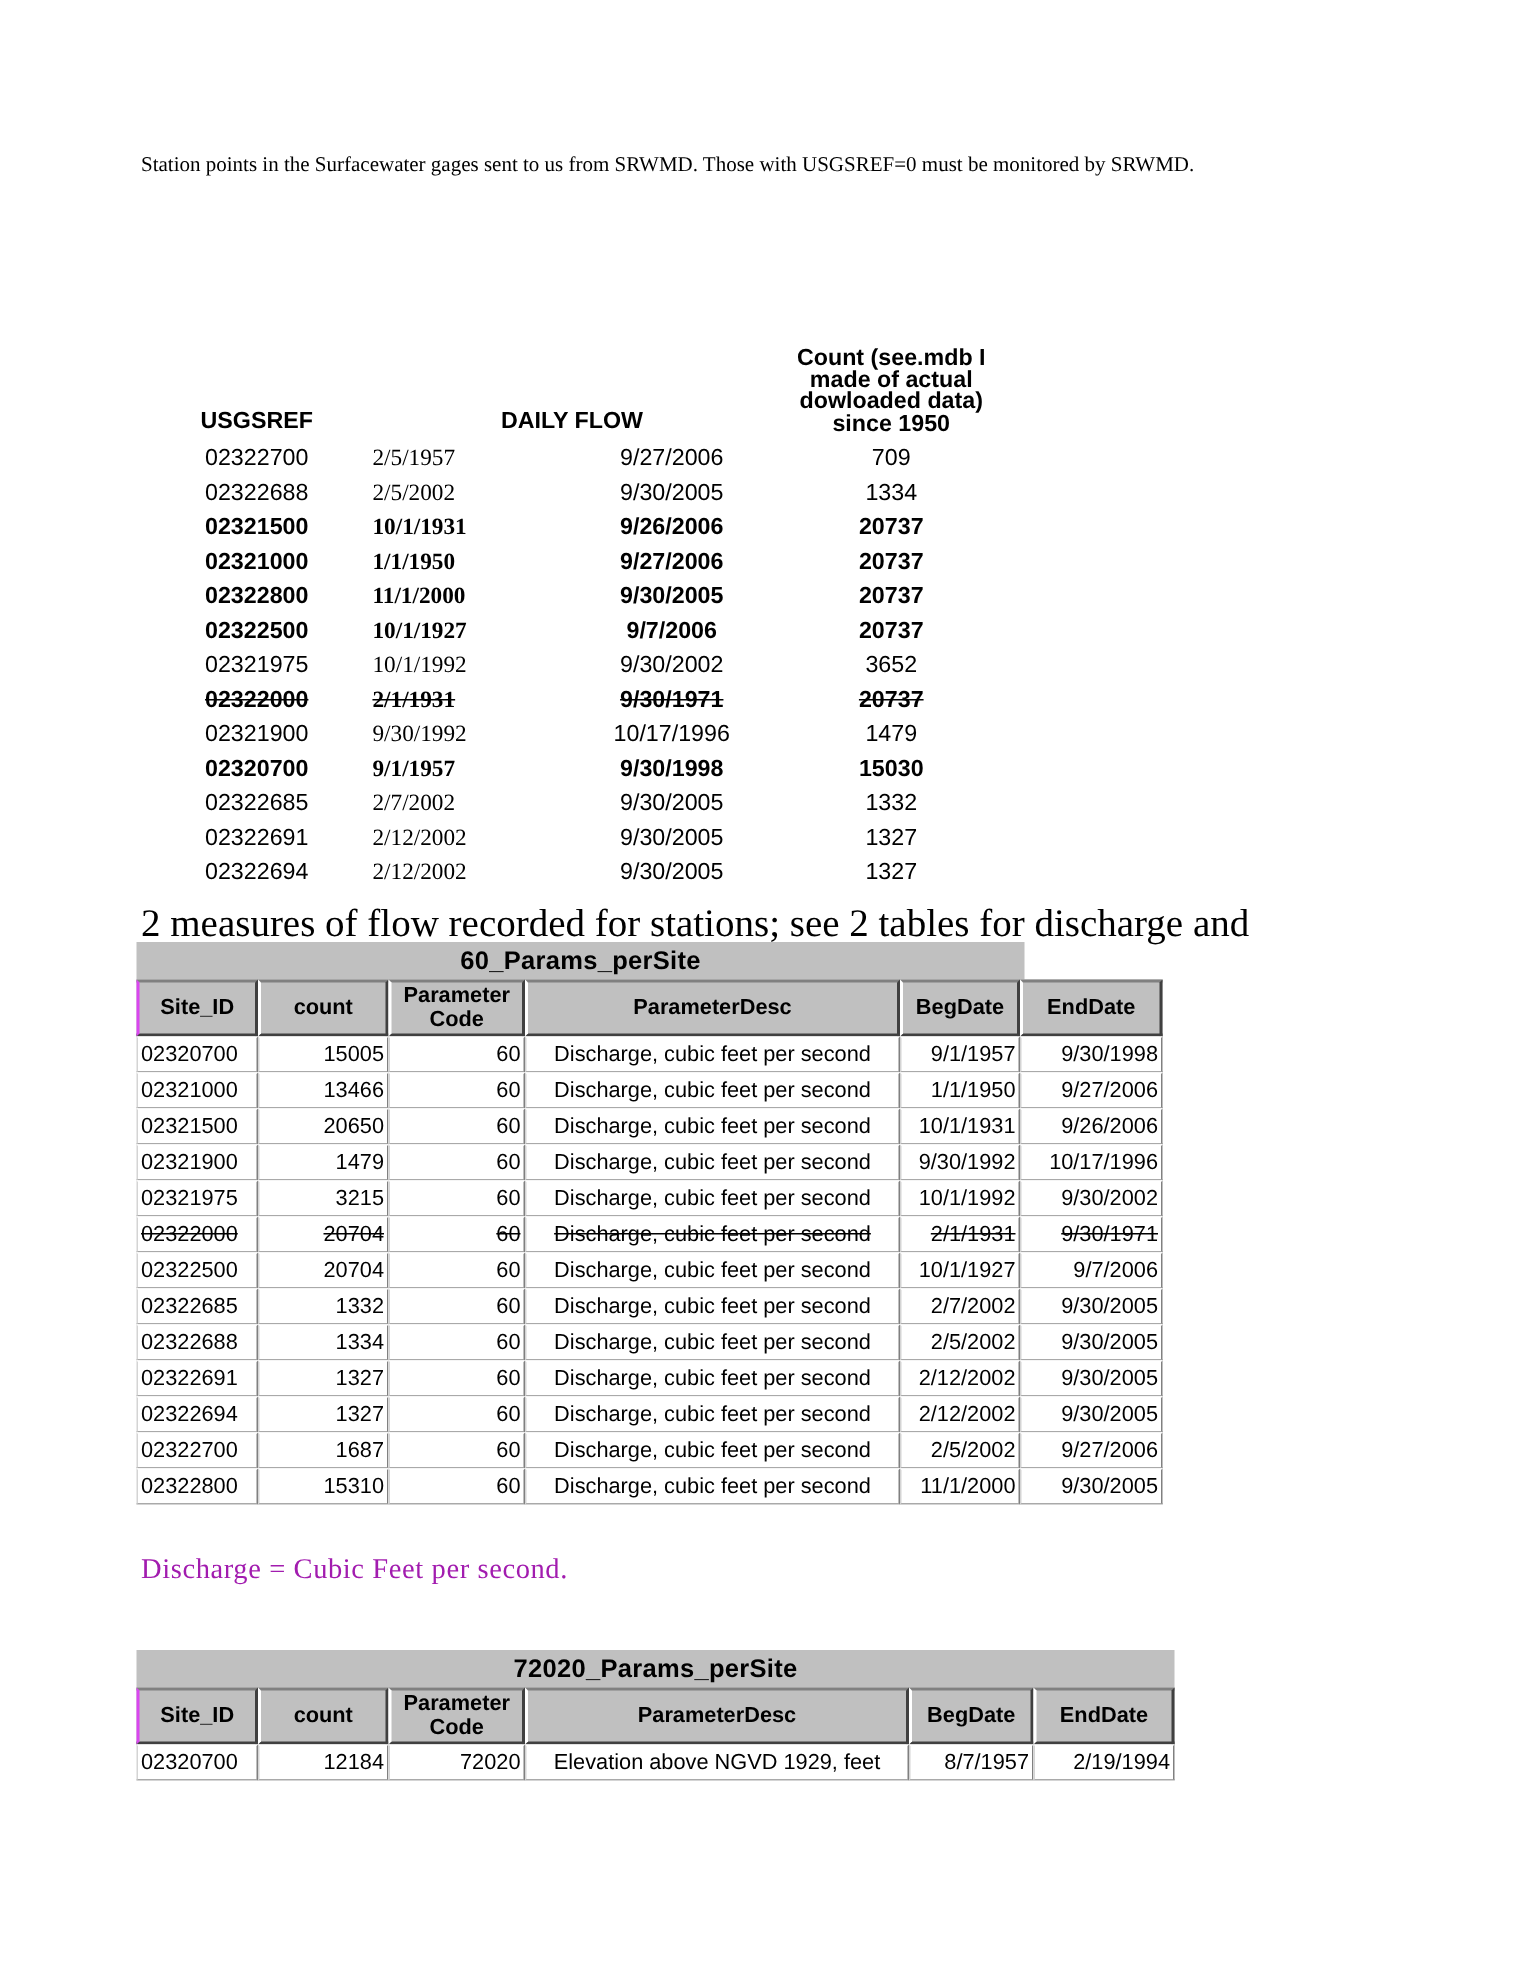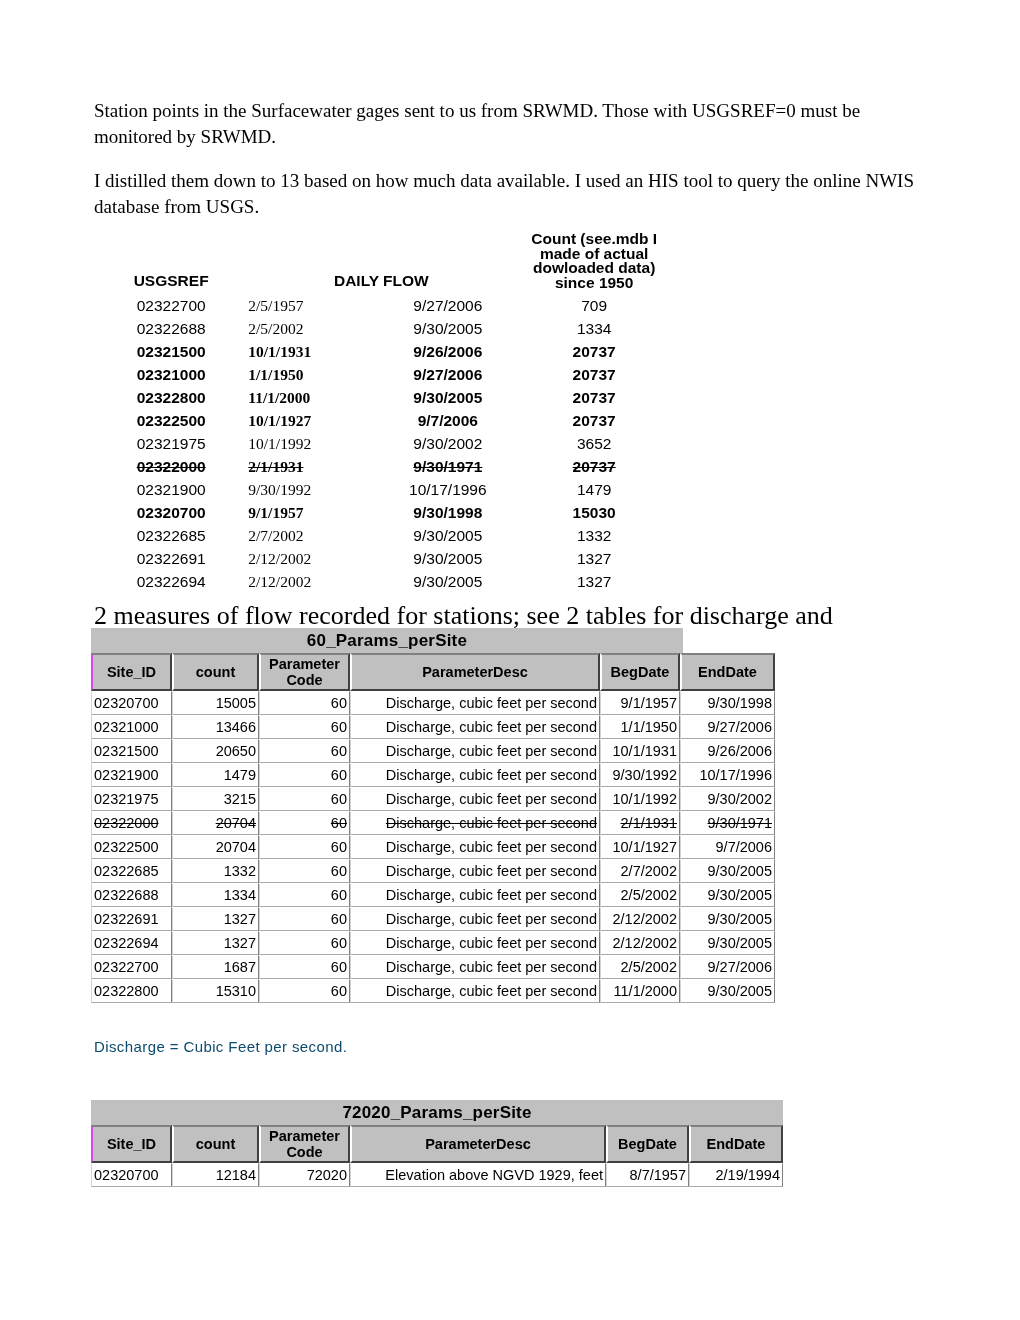--- a/index.html
+++ b/index.html
@@ -22,21 +22,21 @@
     height: 1320px;
     padding: 0;
   }
 
   
   .prose {
     position: absolute;
     left: 94px;
     width: 830px;
     font-family: "Liberation Serif", serif;
-    font-size: 19px;
+    font-size: 14px;
     line-height: 26px;
     text-align: left;
   }
   #para-1 { top: 98px; }
   #para-2 { top: 168px; }
   #para-3 {
     top: 604px;
     font-size: 26px;
     line-height: 24px;
   }
@@ -140,21 +140,21 @@
     border-bottom: 1px solid #a9a9a9;
     box-sizing: border-box;
     white-space: nowrap;
     overflow: hidden;
   }
   table.db tr.struck td { text-decoration: line-through; }
 
   .c-site  { text-align: left; }
   .c-count { text-align: right; margin-top: 40px; }
   .c-pcode { text-align: right; }
-  .c-desc  { text-align: right; }
+  .c-desc  { text-align: center; }
   .c-beg   { text-align: right; }
   .c-end   { text-align: right; }
 
   
   #db-table-60 col.w-site  { width: 81px; }
   #db-table-60 col.w-count { width: 87px; }
   #db-table-60 col.w-pcode { width: 91px; }
   #db-table-60 col.w-desc  { width: 250px; }
   #db-table-60 col.w-beg   { width: 80px; }
   #db-table-60 col.w-end   { width: 95px; }
@@ -168,35 +168,34 @@
   #db-table-72 col.w-end   { width: 94px; }
 
   
   table.db thead tr th:first-child { border-left: 2px solid #d946ef; }
 
   
   .mono-note {
     position: absolute;
     left: 94px;
     top: 1038px;
-    font-family: Liberation Sans, sans-serif;
-    font-size: 15px;
+    font-family: Liberation Serif, serif;
+    font-size: 19px;
     line-height: 18px;
-    color: #0c4a6e;
+    color: #a21caf;
     letter-spacing: 0.4px;
   }
 </style>
 </head>
 <body>
 
 <div class="page">
 
   <div class="prose" id="para-1">Station points in the Surfacewater gages sent to us from SRWMD. Those with USGSREF=0 must be monitored by SRWMD.</div>
 
-  <div class="prose" id="para-2">I distilled them down to 13 based on how much data available. I used an HIS tool to query the online NWIS database from USGS.</div>
 
   <table class="flow-table">
     <thead>
       <tr class="flow-head">
         <th class="fh-usgsref">USGSREF</th>
         <th class="fh-dailyflow" colspan="2">DAILY FLOW</th>
         <th class="fh-count">
           <span class="count-strong">Count</span><span> (see.mdb I made of actual dowloaded data) since 1950</span>
         </th>
       </tr>

